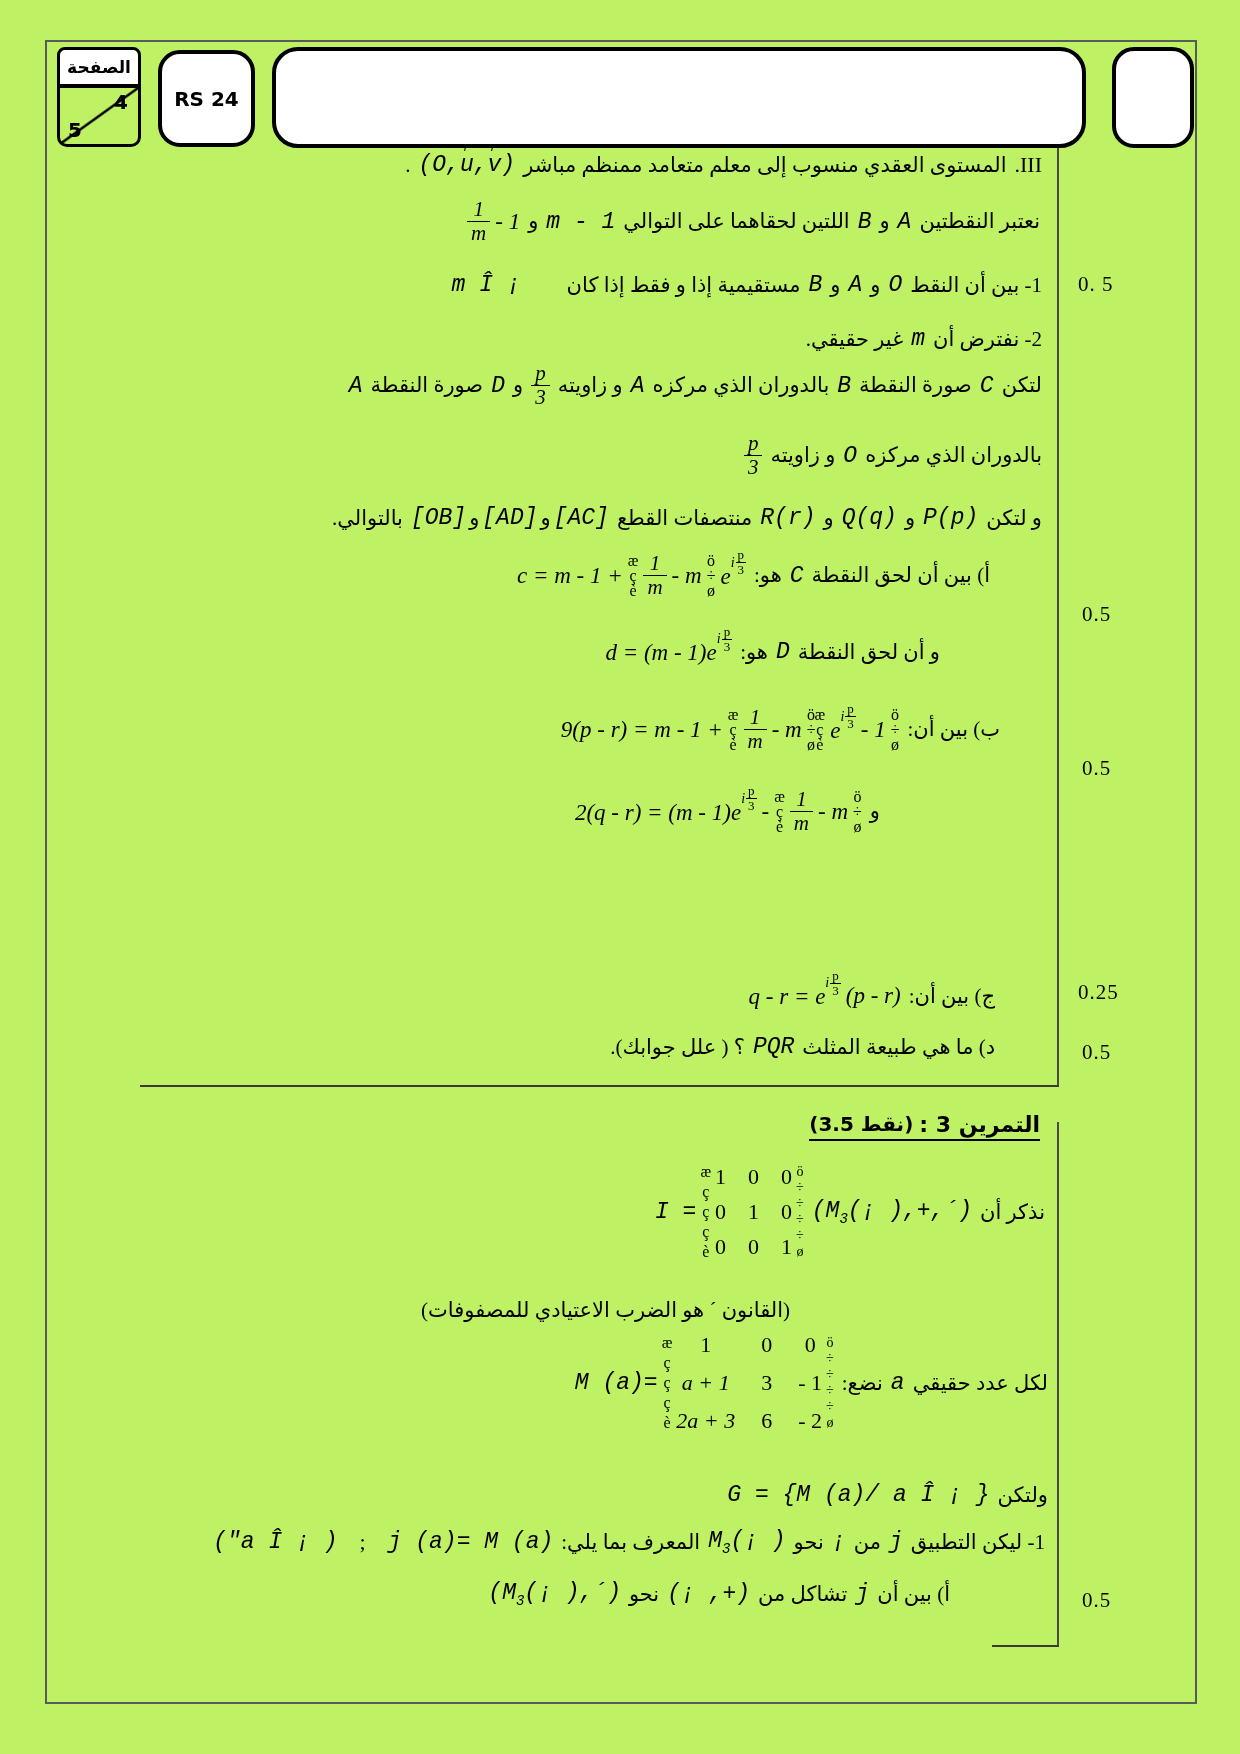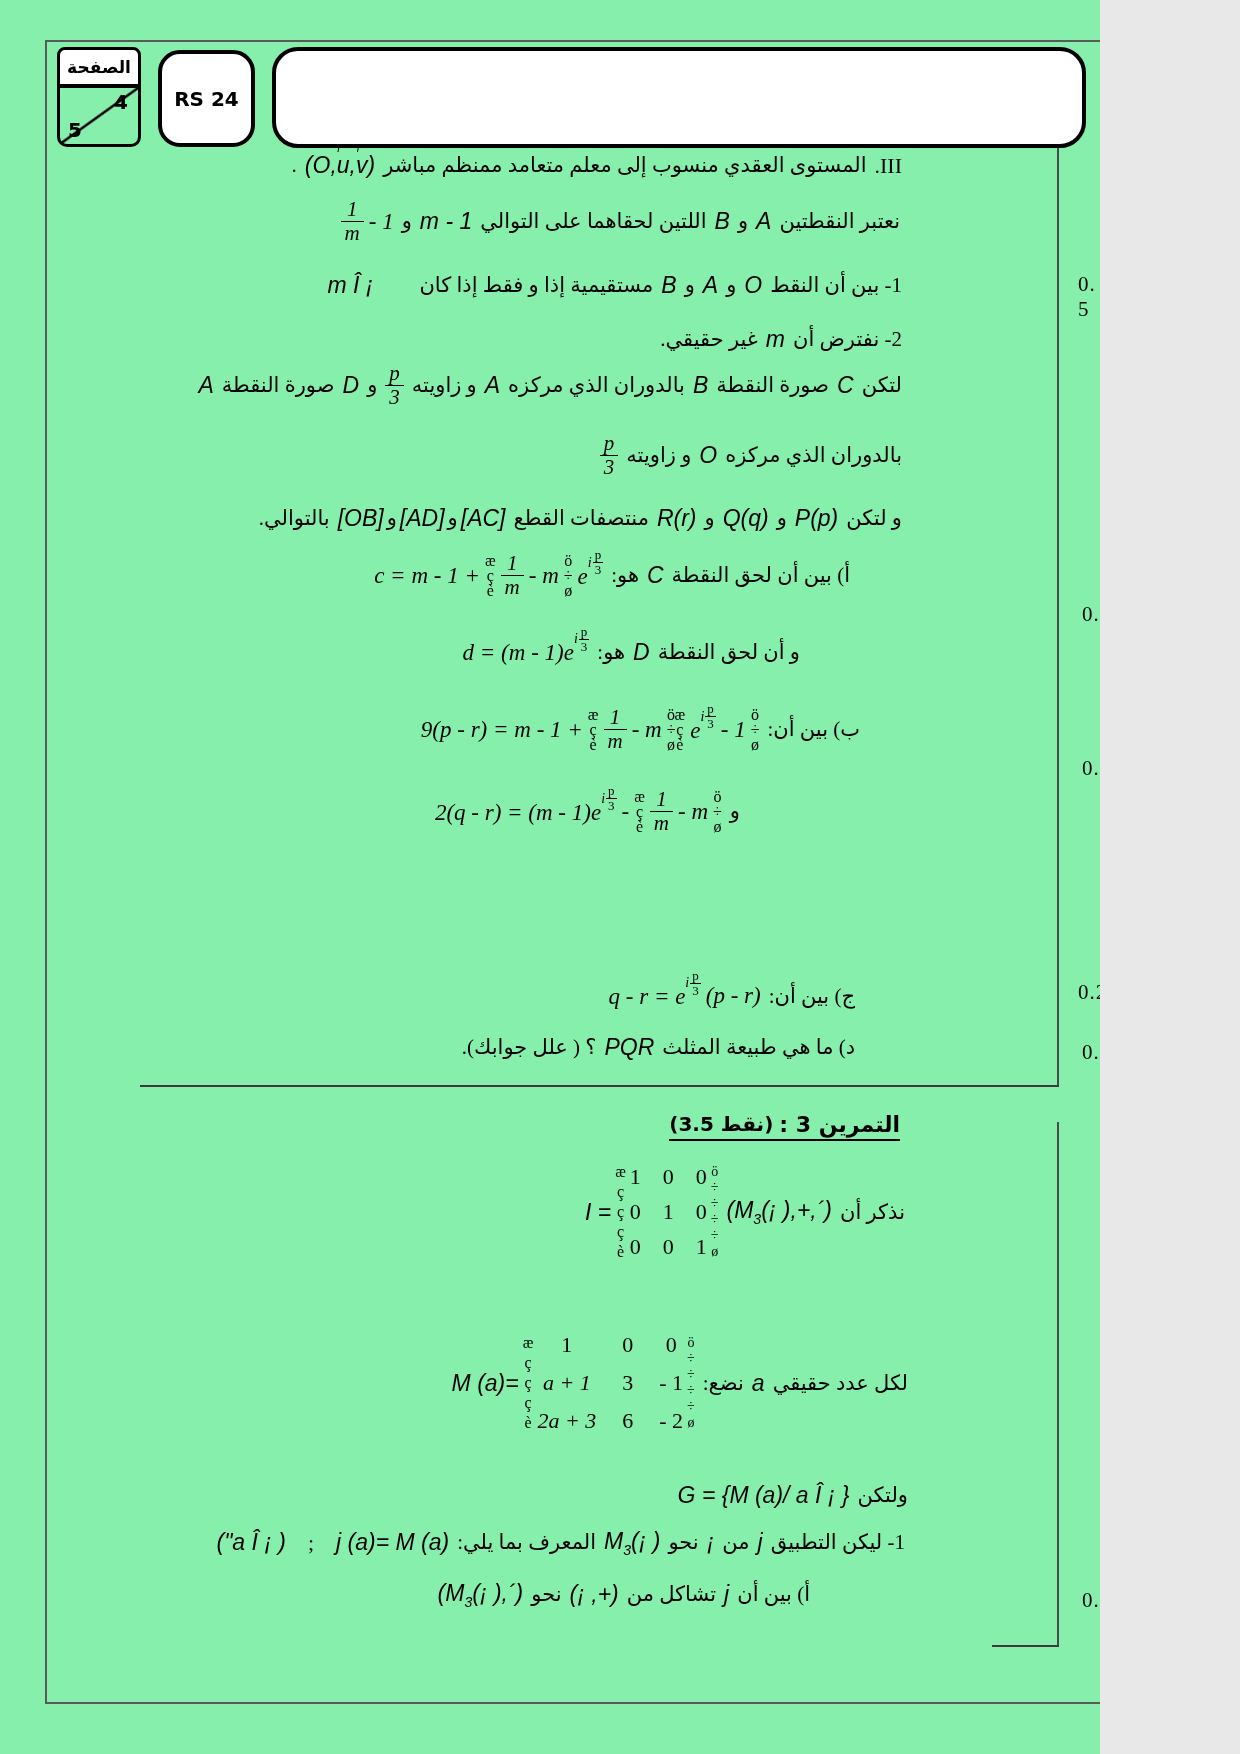--- a/index.html
+++ b/index.html
@@ -1,16 +1,16 @@
 <!DOCTYPE html>
 <html lang="ar"><head>
 <meta charset="utf-8">
 <style>
   html,body{margin:0;padding:0;background:#e8e8e8;}
-  .page{position:relative;width:1100px;height:1754px;background:#86efac;overflow:hidden;
+  .page{position:relative;width:1240px;height:1754px;background:#bef264;overflow:hidden;
         font-family:"Liberation Serif", serif;color:#000;}
   .frame{position:absolute;left:45px;top:40px;width:1148px;height:1660px;border:2px solid #5a5a5a;}
   
   .hbox{position:absolute;border:3px solid #000;background:#fff;box-sizing:border-box;}
   .pg-label{left:57px;top:47px;width:84px;height:40px;border-radius:8px 8px 0 0;
             display:flex;align-items:center;justify-content:center;font-weight:bold;font-size:17px;
             font-family:"DejaVu Sans", sans-serif;}
   .pg-num{left:57px;top:85px;width:84px;height:62px;border-radius:0 0 10px 10px;
           background:linear-gradient(to bottom right, transparent calc(50% - 2px), #000 calc(50% - 0.5px), #000 calc(50% + 0.5px), transparent calc(50% + 2px));}
   .pg-num .n4{position:absolute;right:10px;top:2px;font-weight:bold;font-size:20px;font-family:"DejaVu Sans", sans-serif;}
@@ -23,21 +23,21 @@
              font-weight:bold;font-size:20px;font-family:"DejaVu Sans", sans-serif;direction:rtl;}
   .empty-box{left:1112px;top:47px;width:82px;height:101px;border-radius:22px;border-width:4px;}
   
   .vrule{position:absolute;width:2px;background:#4a4a4a;}
   .hrule{position:absolute;height:2px;background:#3a3a3a;}
   .mark{position:absolute;font-size:21px;letter-spacing:1px;font-family:"Liberation Serif", serif;}
   
   .line{position:absolute;display:flex;direction:rtl;align-items:center;gap:8px;white-space:nowrap;}
   .ar{font-size:21px;font-family:"Liberation Serif","DejaVu Sans",sans-serif;direction:rtl;unicode-bidi:isolate;}
   .lat{font-size:22px;direction:ltr;unicode-bidi:isolate;font-family:Liberation Serif, serif;}
-  .mt{font-size:23px;font-style:italic;direction:ltr;unicode-bidi:isolate;font-family:Liberation Sans, sans-serif;}
+  .mt{font-size:23px;font-style:italic;direction:ltr;unicode-bidi:isolate;font-family:Liberation Mono, monospace;}
   .fml{display:inline-flex;direction:ltr;align-items:center;gap:5px;font-style:italic;font-size:23px;
        font-family:"Liberation Serif",serif;}
   .fr{display:inline-flex;flex-direction:column;align-items:center;direction:ltr;
       font-size:21px;font-style:italic;line-height:1.1;}
   .fr .de{border-top:1.5px solid #000;padding:0 4px;}
   .stk{display:inline-flex;flex-direction:column;align-items:center;font-style:normal;
        font-size:16px;line-height:15px;font-family:"Liberation Serif",serif;}
   .stk.mxl{font-size:16px;line-height:20px;}
   .stk.mxr{font-size:14px;line-height:16px;}
   .exp{display:inline-flex;direction:ltr;align-items:flex-end;}
@@ -365,20 +365,23 @@
           <span>ö</span>
           <span>÷</span>
           <span>÷</span>
           <span>÷</span>
           <span>÷</span>
           <span>ø</span>
         </span>
     </span>
   </div>
 
+  <div class="line" style="top:1298px;right:450px;">
+    <span class="ar">(القانون ´ هو الضرب الاعتيادي للمصفوفات)</span>
+  </div>
 
   <div class="line" style="top:1332px;right:192px;">
     <span class="ar">لكل عدد حقيقي</span>
     <span class="mt">a</span>
     <span class="ar">نضع:</span>
     <span class="gml">
       <span class="mt">M (a)=</span>
       <span class="stk mxl">
           <span>æ</span>
           <span>ç</span>

